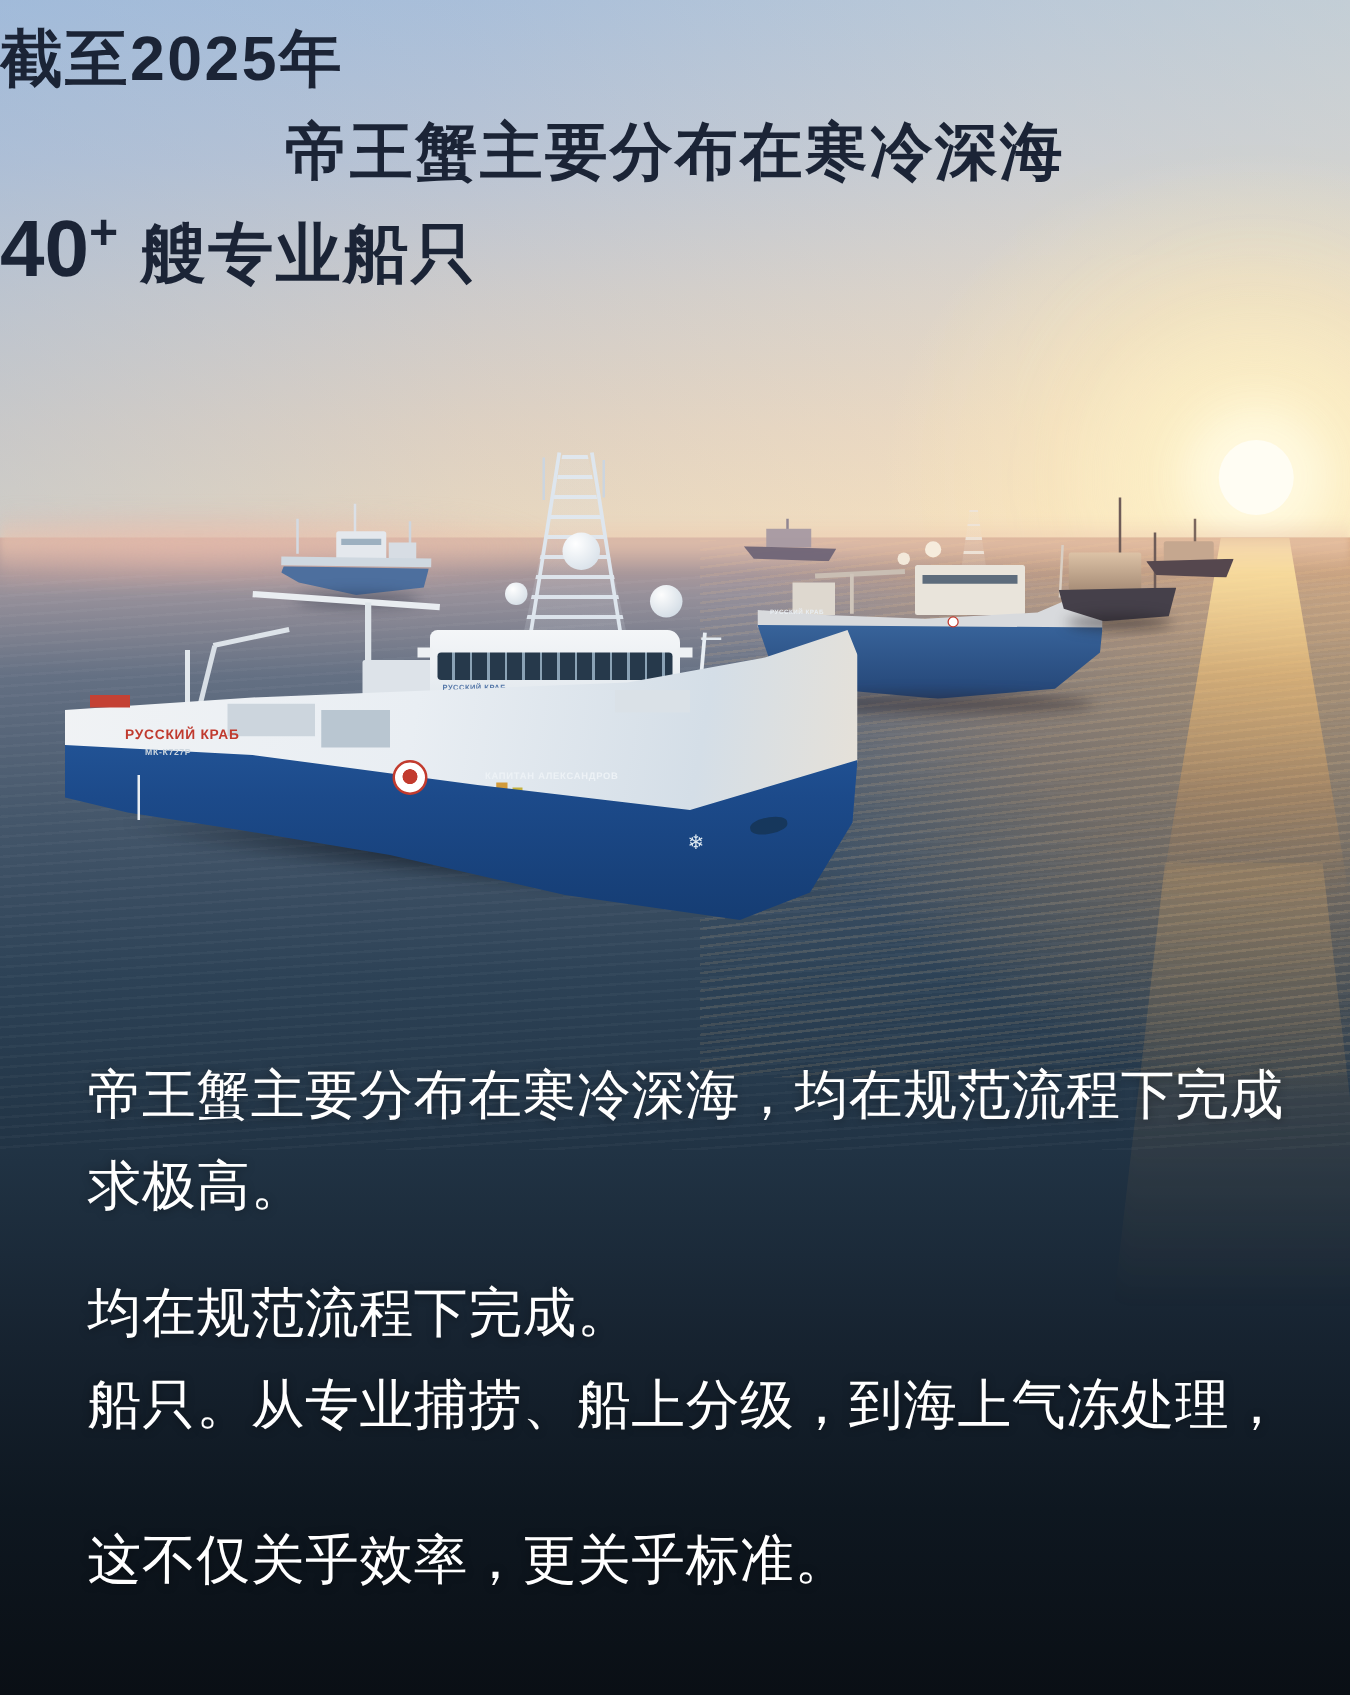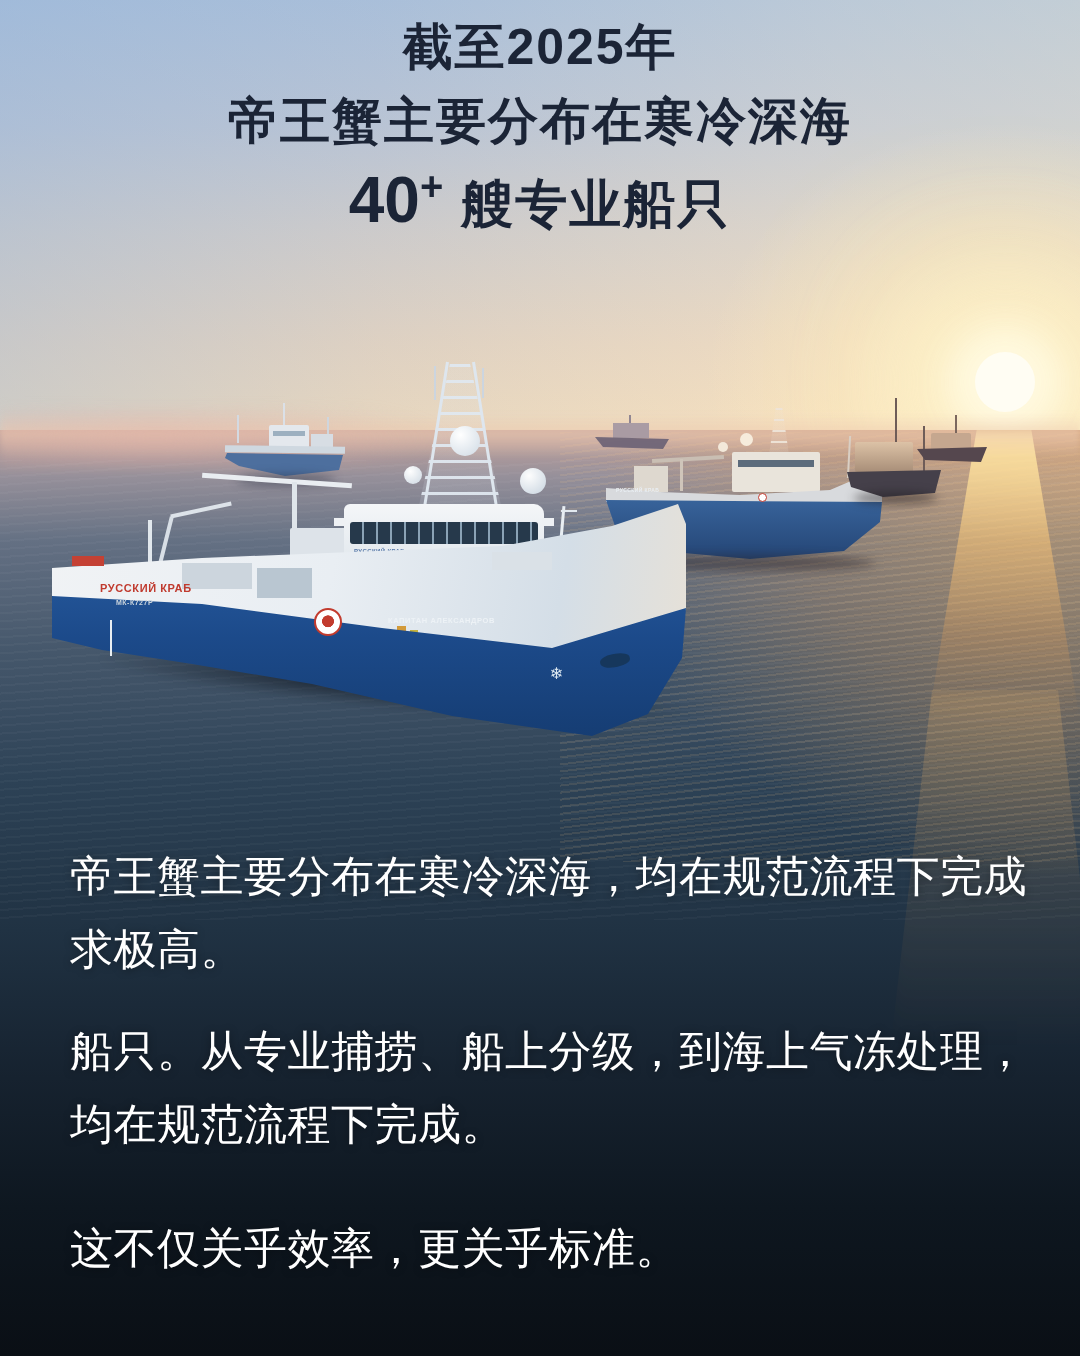--- a/index.html
+++ b/index.html
@@ -135,23 +135,23 @@
   .ms-redstripe{left:20px;top:198px;width:32px;height:10px;background:#c44134;}
   .ms-flagstaff{left:58px;top:262px;width:2px;height:36px;background:#e9eef2;}
   .ms-name-red{left:48px;top:224px;font-size:11px;font-weight:800;color:#c03a2e;letter-spacing:.6px;}
   .ms-reg{left:64px;top:241px;font-size:7px;font-weight:700;color:#ccd6de;letter-spacing:.5px;}
   .ms-logo{left:262px;top:250px;width:28px;height:28px;border-radius:50%;background:#fff;
     border:2px solid #c23b2e;box-sizing:border-box;display:flex;align-items:center;justify-content:center;}
   .ms-logo-crab{width:14px;height:14px;border-radius:50%;background:radial-gradient(circle at 50% 45%,#c23b2e 55%,#fff 60%);}
   .ms-bow-name{left:336px;top:258px;font-size:7.5px;font-weight:700;color:#edf2f6;letter-spacing:.6px;}
   .ms-snowflake{left:498px;top:306px;font-size:16px;color:#dfeaf2;}
   .ms-anchor{left:548px;top:296px;width:30px;height:13px;background:#16375c;border-radius:45%;transform:rotate(-10deg);}
-  .hl1{left:0;top:16px;width:1080px;text-align:center;font-size:50px;line-height:62px;font-weight:800;color:#1b2436;letter-spacing:2px;}
+  .hl1{left:0;top:16px;width:1080px;font-size:50px;line-height:62px;font-weight:800;color:#1b2436;letter-spacing:2px;}
   .hl2{left:0;top:90px;width:1080px;text-align:center;font-size:50px;line-height:62px;font-weight:800;color:#1b2436;letter-spacing:2px;}
-  .hl3{left:0;top:150px;width:1080px;text-align:center;font-size:52px;line-height:72px;font-weight:800;color:#1b2436;letter-spacing:2px;}
+  .hl3{left:0;top:150px;width:1080px;font-size:52px;line-height:72px;font-weight:800;color:#1b2436;letter-spacing:2px;}
   .hl3 .num{font-size:64px;font-weight:800;letter-spacing:0;}
   .hl3 .plus{font-size:40px;font-weight:800;vertical-align:22px;letter-spacing:0;}
   .hl3 .unit{margin-left:18px;}
 
   .body-copy{color:#ffffff;font-weight:500;font-size:43px;line-height:73px;letter-spacing:.5px;
     text-shadow:0 1px 8px rgba(0,0,0,.4);}
   .p1{left:70px;top:840px;width:990px;}
   .p2{left:70px;top:1015px;width:990px;}
   .p3{left:70px;top:1212px;width:990px;}
 </style>
@@ -267,20 +267,20 @@
   <div class="abs hl2">帝王蟹主要分布在寒冷深海</div>
   <div class="abs hl3">
     <span class="num">40</span><span class="plus">+</span><span class="unit">艘专业船只</span>
   </div>
 
   <div class="abs body-copy p1">
     <div>帝王蟹主要分布在寒冷深海，均在规范流程下完成</div>
     <div>求极高。</div>
   </div>
   <div class="abs body-copy p2">
+    <div>均在规范流程下完成。</div>
     <div>船只。从专业捕捞、船上分级，到海上气冻处理，</div>
-    <div>均在规范流程下完成。</div>
   </div>
   <div class="abs body-copy p3">
     <div>这不仅关乎效率，更关乎标准。</div>
   </div>
 
 </div>
 
 </body></html>

